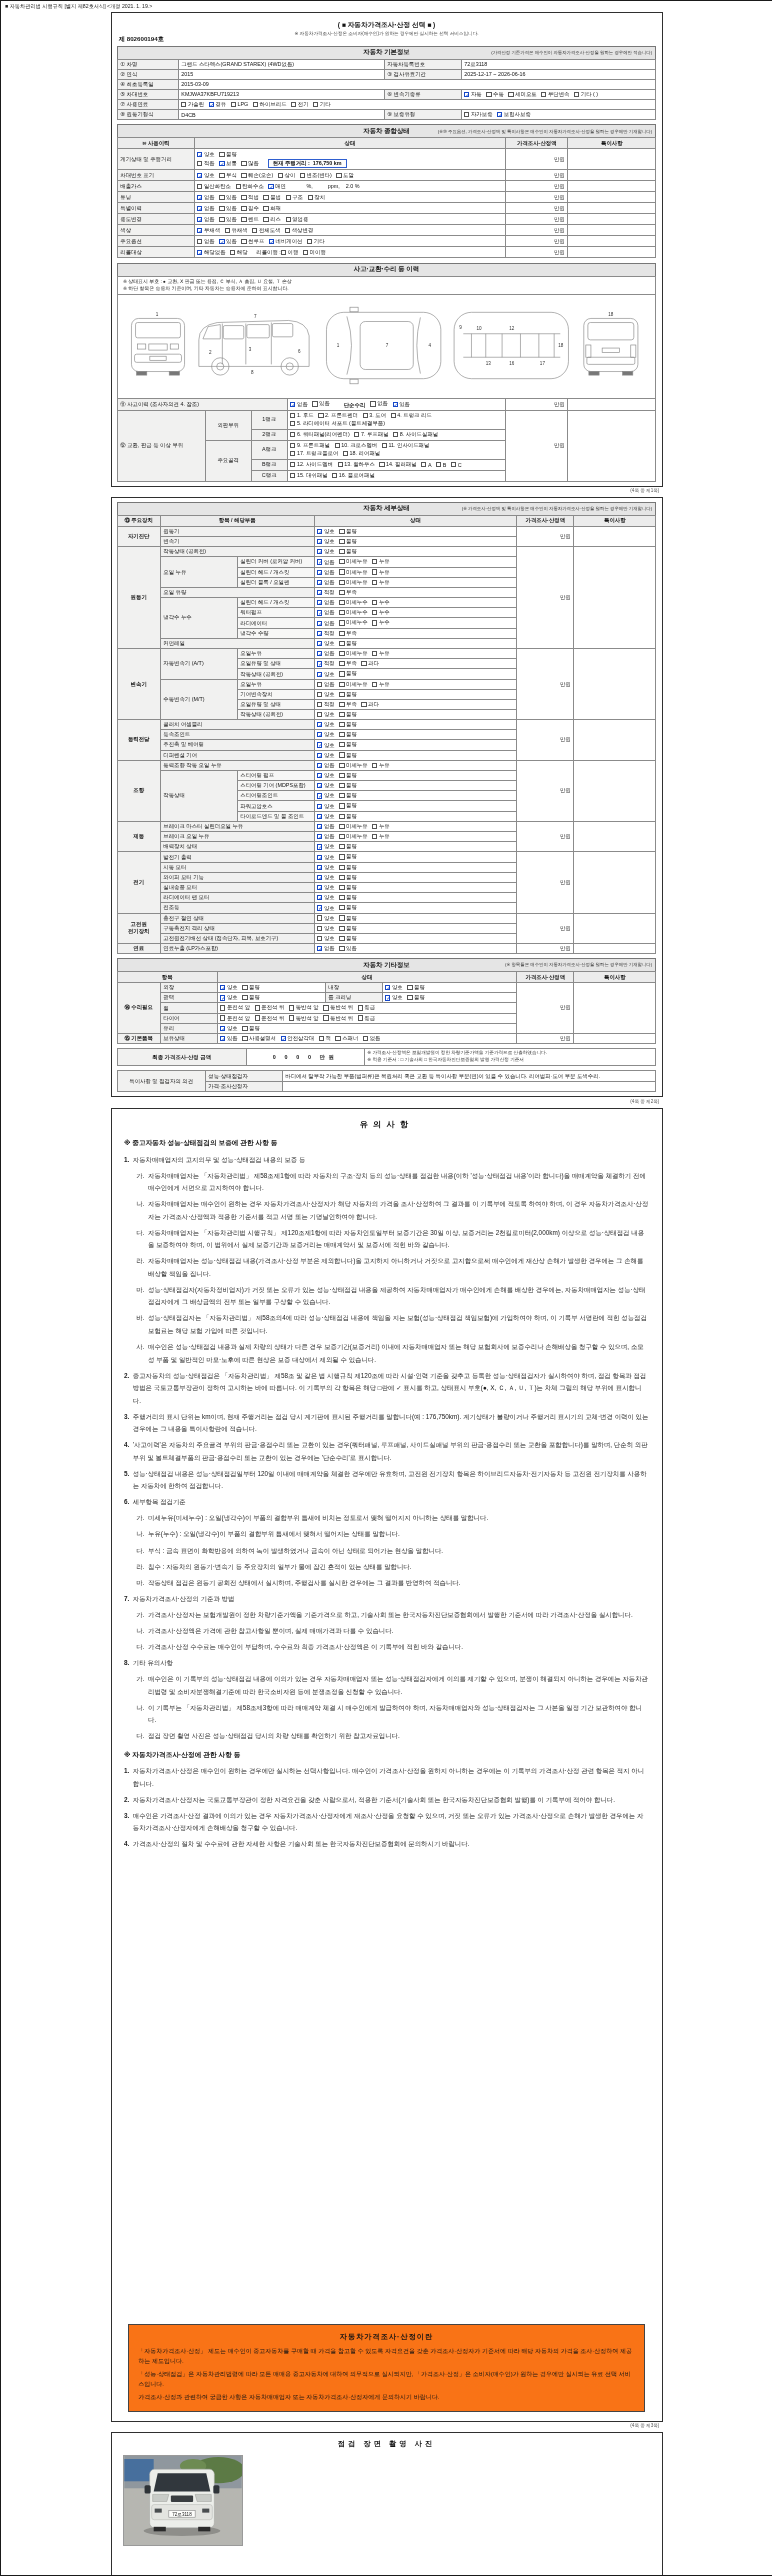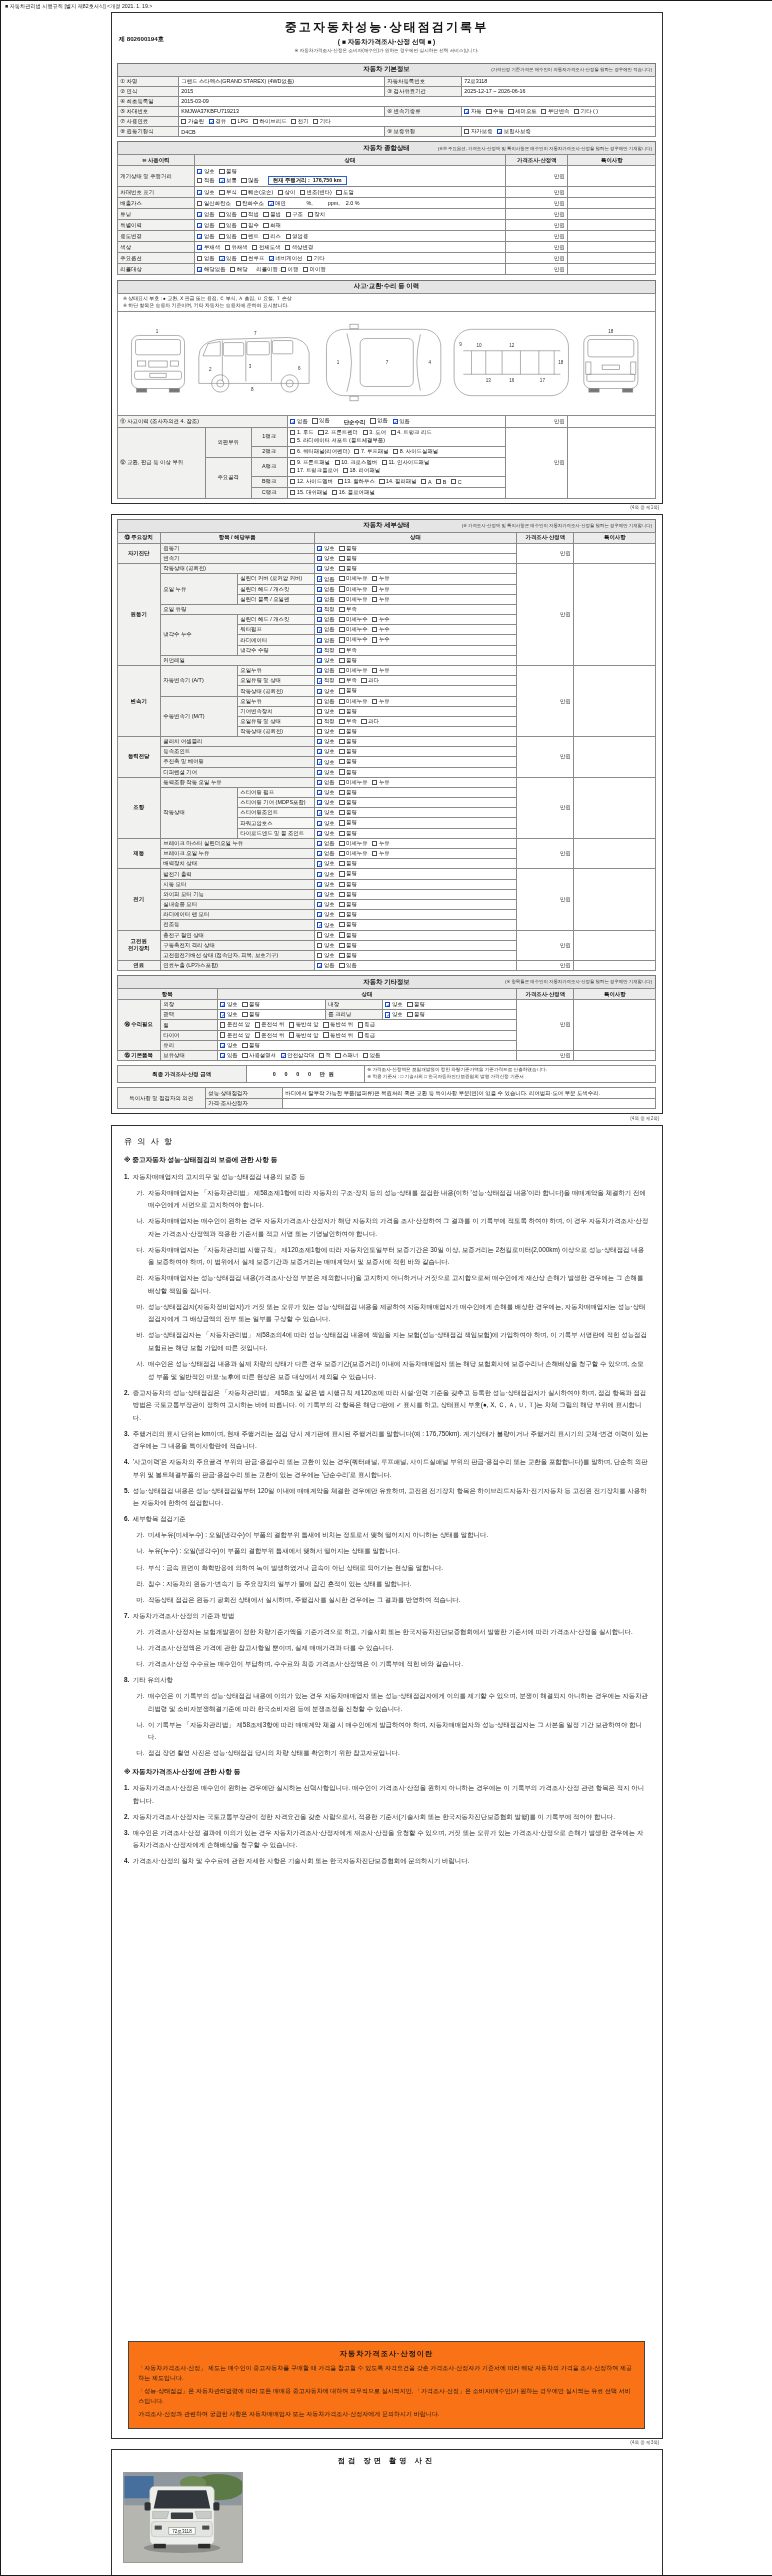--- a/index.html
+++ b/index.html
@@ -35,21 +35,21 @@
 .inote{margin-left:4.1px;font-size:5.4px;white-space:pre}
 .inote.hl{border:0.5px solid #2f5fd0;color:#111;font-weight:bold;padding:0 4.1px;background:#fdfdfd}
 .midlbl{margin:0 5.2px 0 9.3px;font-weight:bold;font-size:5.4px}
 .legend{font-size:4.9px;color:#222;border:0.5px solid #8b8b8b;border-bottom:none;padding:1.5px 5.2px;background:#fff;line-height:1.5}
 .diagram-wrap{border:0.5px solid #8b8b8b;border-bottom:none;padding:2.1px;background:#fff}
 svg text{font-family:"Liberation Sans","DejaVu Sans",sans-serif}
 .amount{text-align:center;font-weight:bold;letter-spacing:3.6px;font-size:6.7px;background:#fff}
 .pnotes div{font-size:4.6px;color:#333;line-height:1.5}
 td.opin{font-size:5.4px;background:#fff;line-height:1.5}
 .notices{padding:8.2px 12.4px;position:relative;height:1314px;margin-top:4.1px}
-.notices-title{text-align:left;font-size:8.2px;font-weight:normal;letter-spacing:5.2px;margin:2.1px 0 9.3px}
+.notices-title{text-align:center;font-size:8.2px;font-weight:bold;letter-spacing:5.2px;margin:2.1px 0 9.3px}
 .ntc-h{font-weight:bold;font-size:6.7px;margin:8.2px 0 5.2px}
 .ntc-i{display:flex;font-size:6.4px;line-height:1.95;margin-bottom:3.6px;color:#1b1b1b}
 .ntc-i.lv1{padding-left:12.4px}
 .ntc-n{flex:none;margin-right:3.6px}
 .ntc-i.lv0 .ntc-n{font-weight:bold}
 .info-box{position:absolute;left:3%;bottom:9.3px;width:94%;border:1px solid #444;padding:6.2px 9.3px;background:#f97316}
 .info-box-title{text-align:center;font-weight:bold;font-size:7.2px;margin-bottom:4.1px;letter-spacing:1px}
 .ib-line{font-size:6px;line-height:1.7;margin-bottom:2.6px}
 .photos{padding:5.2px 7.2px;height:225px;margin-top:4.1px}
 .photos-title{text-align:center;font-size:7.2px;font-weight:bold;letter-spacing:3.1px;margin-bottom:6.2px}
@@ -59,21 +59,20 @@
 </head>
 <body>
 
 <div class="form-ref">■ 자동차관리법 시행규칙 [별지 제82호서식] &lt;개정 2021. 1. 19.&gt;</div>
 
 <div class="sheet">
 
   <section class="box">
     <header class="titlehead">
       <div class="doc-no">제 802600194호</div>
-      <div class="title">중고자동차성능·상태점검기록부</div>
       <div class="subtitle">( ■ 자동차가격조사·산정 선택 ■ )</div>
       <div class="subnote">※ 자동차가격조사·산정은 소비자(매수인)가 원하는 경우에만 실시하는 선택 서비스입니다.</div>
     </header>
 
     <div class="sec-head">
       <span>자동차 기본정보</span>
       <span class="sec-note">(가격산정 기준가격은 매수인이 자동차가격조사·산정을 원하는 경우에만 적습니다)</span>
     </div>
     <table class="grid">
       <colgroup>

